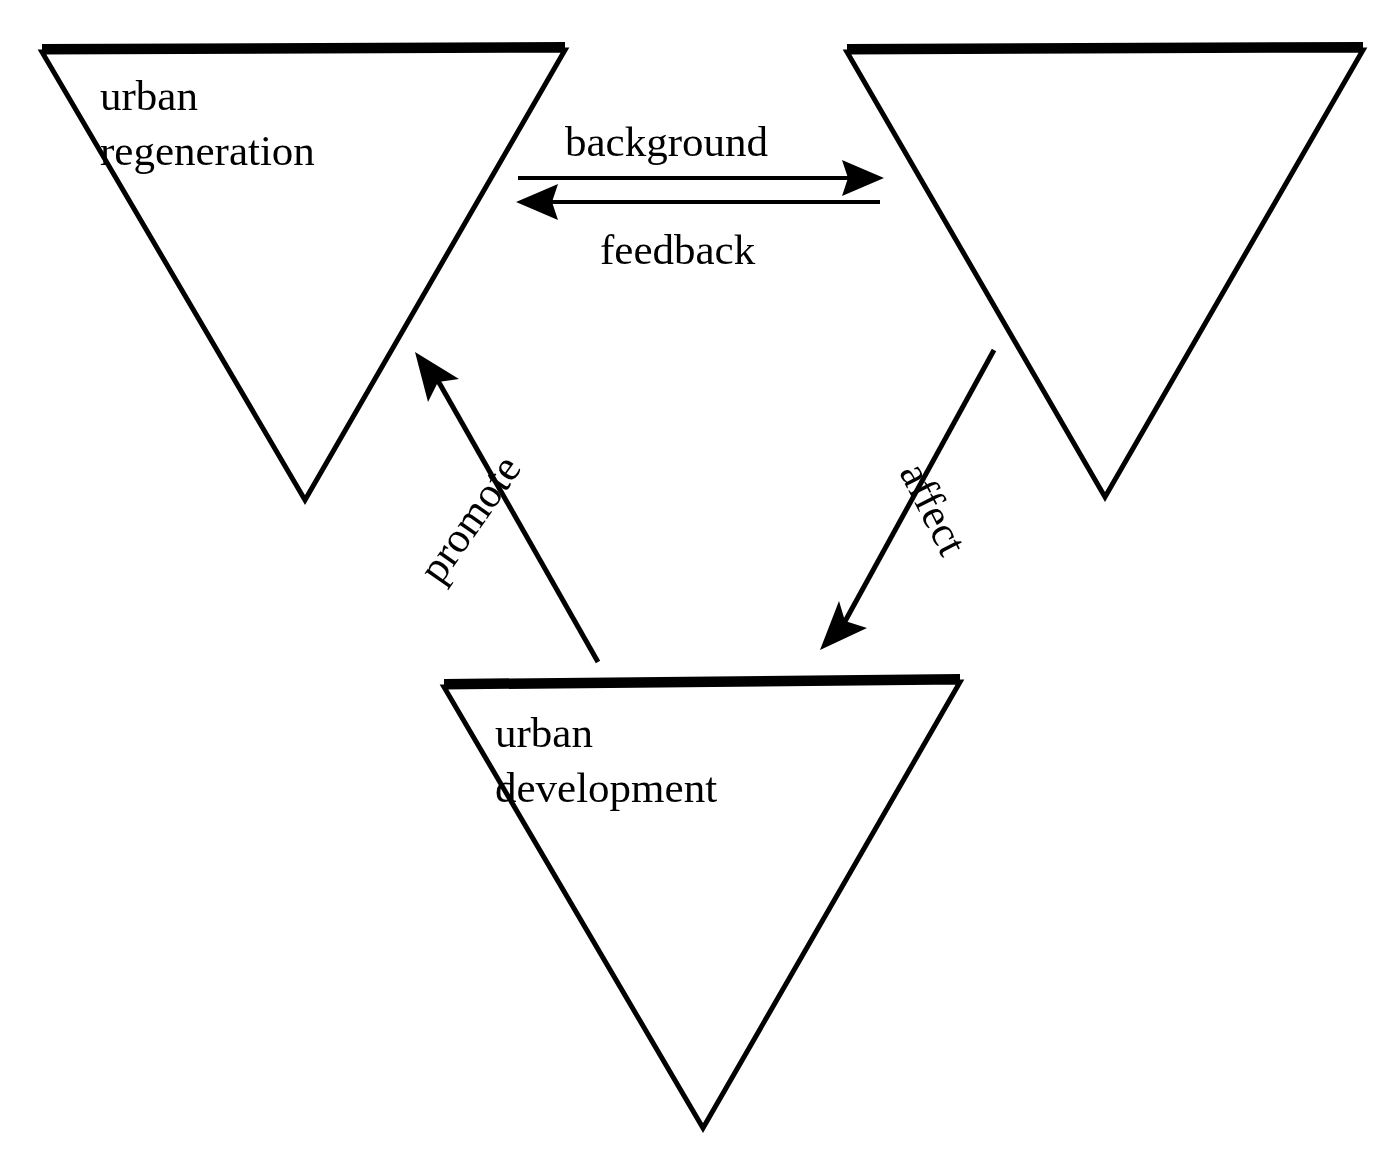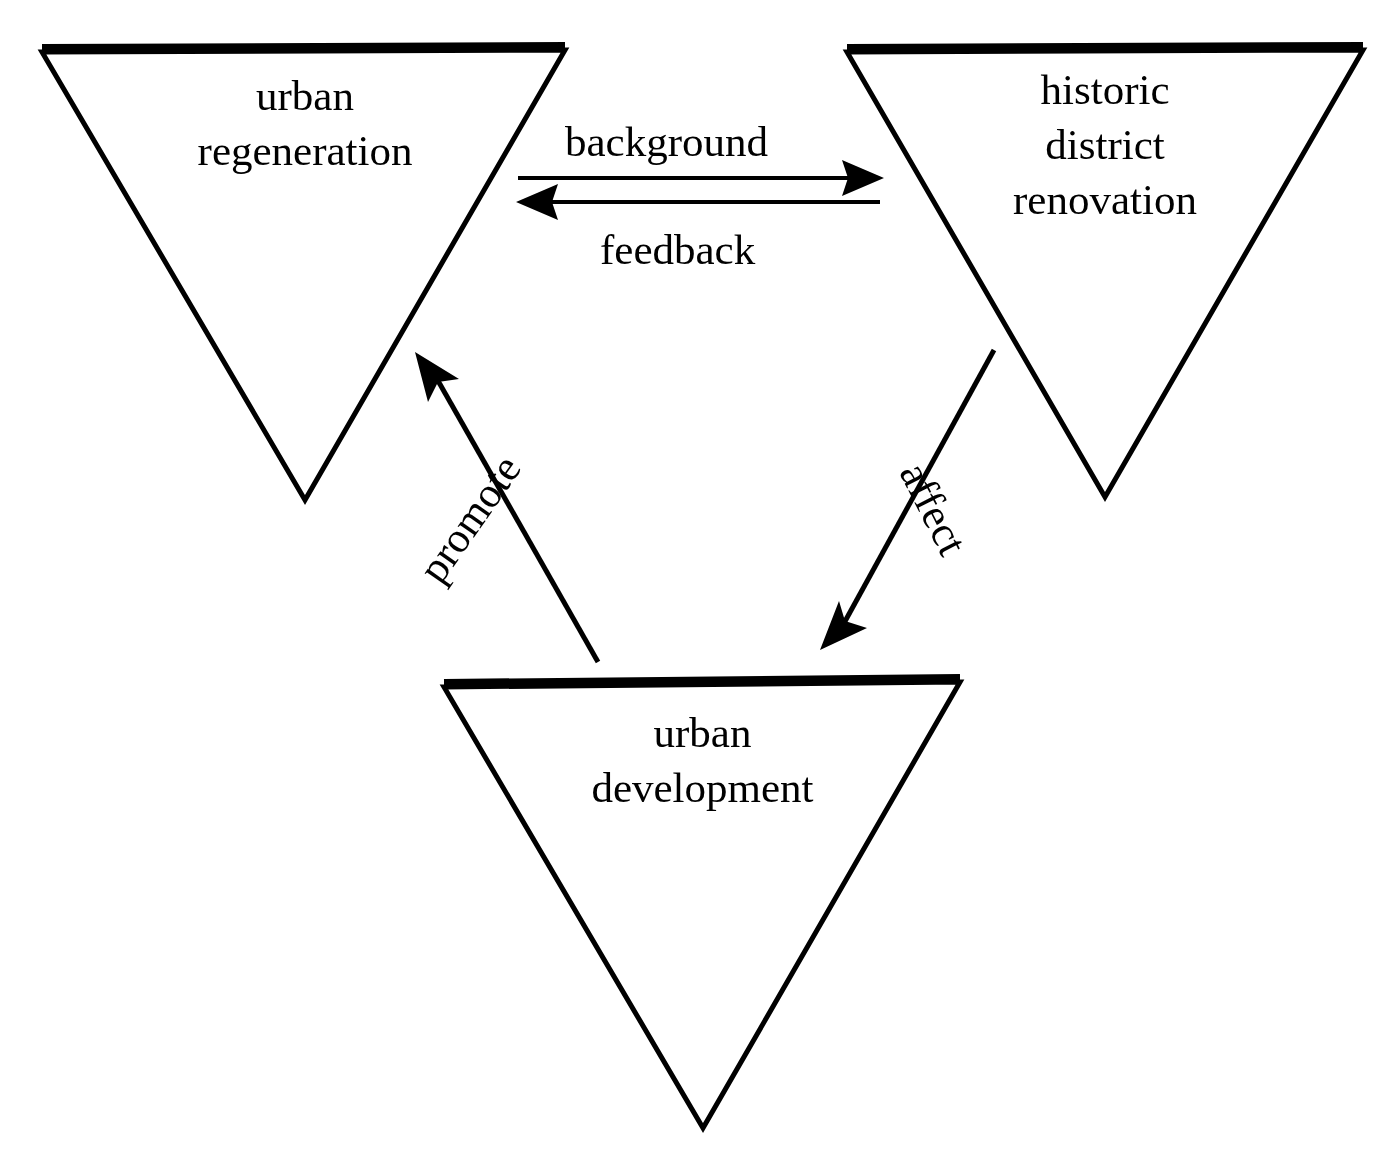--- a/index.html
+++ b/index.html
@@ -46,21 +46,20 @@
     stroke: #000000;
     stroke-width: 4;
     fill: none;
   }
   .arrow-head {
     fill: #000000;
     stroke: none;
   }
   .node-label {
     position: absolute;
-    text-align: center;
     color: #000000;
     font-family: "Liberation Serif", "DejaVu Serif", serif;
     font-size: 43px;
     line-height: 1.28;
     white-space: pre;
     pointer-events: none;
   }
   .edge-label {
     position: absolute;
     color: #000000;
@@ -120,23 +119,20 @@
     <g>
       <line class="edge-line" x1="994" y1="350" x2="843" y2="625"></line>
       <polygon class="arrow-head" points="820,650 867,628 845,621 839,601"></polygon>
     </g>
 
   </svg>
 
   <div class="node-label" id="label-urban-regeneration">urban
 regeneration</div>
 
-  <div class="node-label" id="label-historic-district">historic
-district
-renovation</div>
 
   <div class="node-label" id="label-urban-development">urban
 development</div>
 
   <div class="edge-label" id="label-background">background</div>
 
   <div class="edge-label" id="label-feedback">feedback</div>
 
   <div class="edge-label rotated" id="label-promote">promote</div>
 

